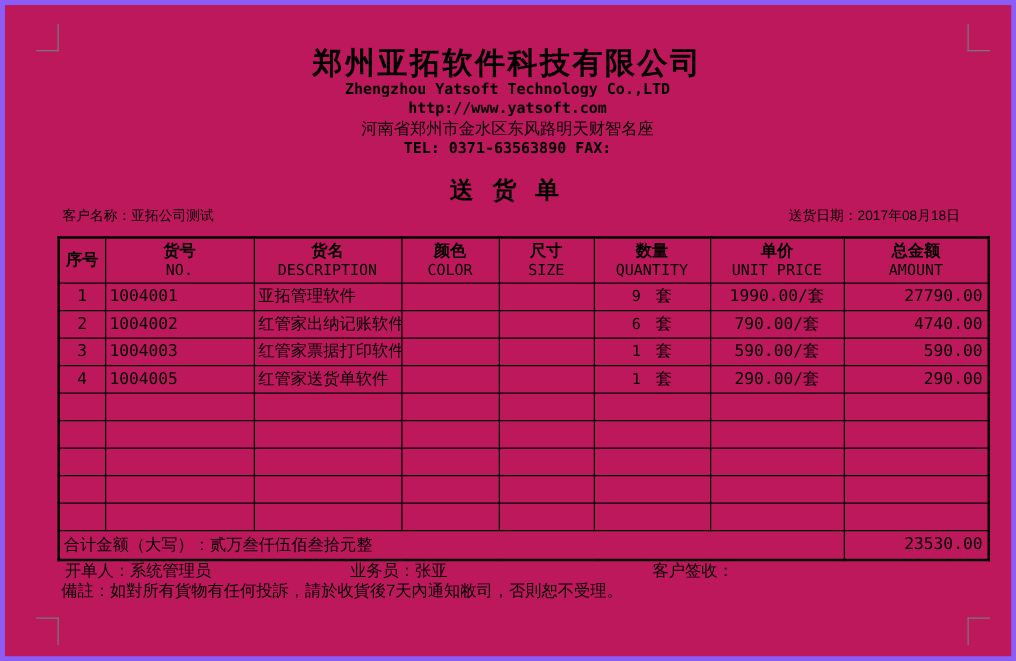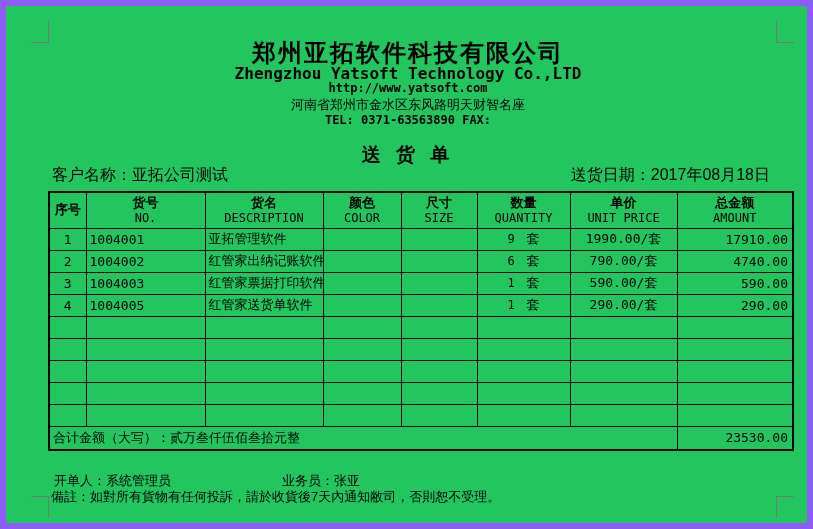--- a/index.html
+++ b/index.html
@@ -2,60 +2,60 @@
 <html><head>
 <meta charset="utf-8">
 <style>
   * { margin: 0; padding: 0; box-sizing: border-box; }
   html, body { background: #e8e8e8; }
   body { font-family: "Liberation Sans", "DejaVu Sans", sans-serif; color: #000; }
 
   .page {
     position: relative;
     width: 813px; height: 529px;
-    background: #22c55e;
-    border: 6px solid #8b5cf6;
+    background: #be185d;
+    border: 4px solid #8b5cf6;
     overflow: hidden;
   }
 
   
   .crop { position: absolute; width: 18px; height: 22px; }
   .crop.tl { left: 25px; top: 15px;  border-right: 1px solid #777; border-bottom: 1px solid #777; }
   .crop.tr { left: 770px; top: 15px; border-left: 1px solid #777;  border-bottom: 1px solid #777; }
   .crop.bl { left: 25px; top: 490px; border-right: 1px solid #777; border-top: 1px solid #777; }
   .crop.br { left: 770px; top: 490px; border-left: 1px solid #777; border-top: 1px solid #777; }
 
   .content { position: absolute; left: 42px; top: 34px; width: 744px; }
 
   .letterhead { text-align: center; padding-right: 24px; }
   .company-name { font-size: 24px; line-height: 26px; font-weight: bold; letter-spacing: 2px; }
-  .company-en   { font-size: 16px; line-height: 15px; font-weight: bold; font-family: "DejaVu Sans Mono", monospace; }
+  .company-en   { font-size: 12px; line-height: 15px; font-weight: bold; font-family: "DejaVu Sans Mono", monospace; }
   .company-url  { font-size: 12px; line-height: 15px; font-weight: bold; font-family: "DejaVu Sans Mono", monospace; }
   .company-addr { font-size: 13px; line-height: 17px; }
   .company-tel  { font-size: 12px; line-height: 15px; font-weight: bold; font-family: "DejaVu Sans Mono", monospace; }
   .doc-title    { font-size: 19px; line-height: 22px; font-weight: bold; letter-spacing: 5px; margin-top: 16px; }
 
-  .info-row { display: flex; justify-content: space-between; font-size: 16px; line-height: 18px; padding: 0 22px 0 4px; }
+  .info-row { display: flex; justify-content: space-between; font-size: 11px; line-height: 18px; padding: 0 22px 0 4px; }
 
   table.items { width: 744px; border-collapse: collapse; table-layout: fixed; margin-top: 7px;
                 border: 2px solid #000; }
   table.items th, table.items td { border: 1px solid #000; overflow: hidden; white-space: nowrap; }
   table.items th { height: 36px; vertical-align: middle; }
   .th-cn { font-size: 13px; line-height: 16px; font-weight: bold; text-align: center; }
   .th-en { font-size: 12px; line-height: 15px; font-weight: normal; text-align: center; font-family: "DejaVu Sans Mono", monospace; }
   table.items td { height: 22px; font-size: 13px; }
   td.c { text-align: center; }
   td.l { text-align: left; padding-left: 3px; }
   td.r { text-align: right; padding-right: 4px; }
   .num { font-family: "DejaVu Sans Mono", monospace; font-size: 12px; }
   .qty-gap { display: inline-block; width: 12px; }
   tr.total-row td { height: 24px; }
   .total-label { font-size: 13px; }
 
-  .sign-row { display: flex; font-size: 13px; line-height: 16px; margin-top: 22px; padding-left: 6px; }
+  .sign-row { display: flex; font-size: 13px; line-height: 16px; margin-top: 0; padding-left: 6px; }
   .sign-seg1 { width: 228px; }
   .sign-seg2 { width: 242px; }
   .sign-seg3 { flex: 1; }
 
   .note-row { font-size: 13px; line-height: 16px; padding-left: 3px; }
 </style>
 </head>
 <body>
 
 <div class="page">
@@ -129,21 +129,21 @@
       </thead>
       <tbody>
         <tr>
           <td class="c num">1</td>
           <td class="l num">1004001</td>
           <td class="l">亚拓管理软件</td>
           <td></td>
           <td></td>
           <td class="c"><span class="num">9</span><span class="qty-gap"></span><span>套</span></td>
           <td class="c num">1990.00/套</td>
-          <td class="r num">17910.00</td>
+          <td class="r num">27790.00</td>
         </tr>
         <tr>
           <td class="c num">2</td>
           <td class="l num">1004002</td>
           <td class="l">红管家出纳记账软件</td>
           <td></td>
           <td></td>
           <td class="c"><span class="num">6</span><span class="qty-gap"></span><span>套</span></td>
           <td class="c num">790.00/套</td>
           <td class="r num">4740.00</td>
@@ -221,18 +221,19 @@
         <tr class="total-row">
           <td colspan="7" class="l total-label">合计金额（大写）：贰万叁仟伍佰叁拾元整</td>
           <td class="r num">23530.00</td>
         </tr>
       </tbody>
     </table>
 
     <div class="sign-row">
       <span class="sign-seg1"><span>开单人：</span><span>系统管理员</span></span>
       <span class="sign-seg2"><span>业务员：</span><span>张亚</span></span>
+      <span class="sign-seg3"><span>客户签收：</span></span>
     </div>
 
     <div class="note-row">備註：如對所有貨物有任何投訴，請於收貨後7天內通知敝司，否則恕不受理。</div>
 
   </div>
 </div>
 
 </body></html>

